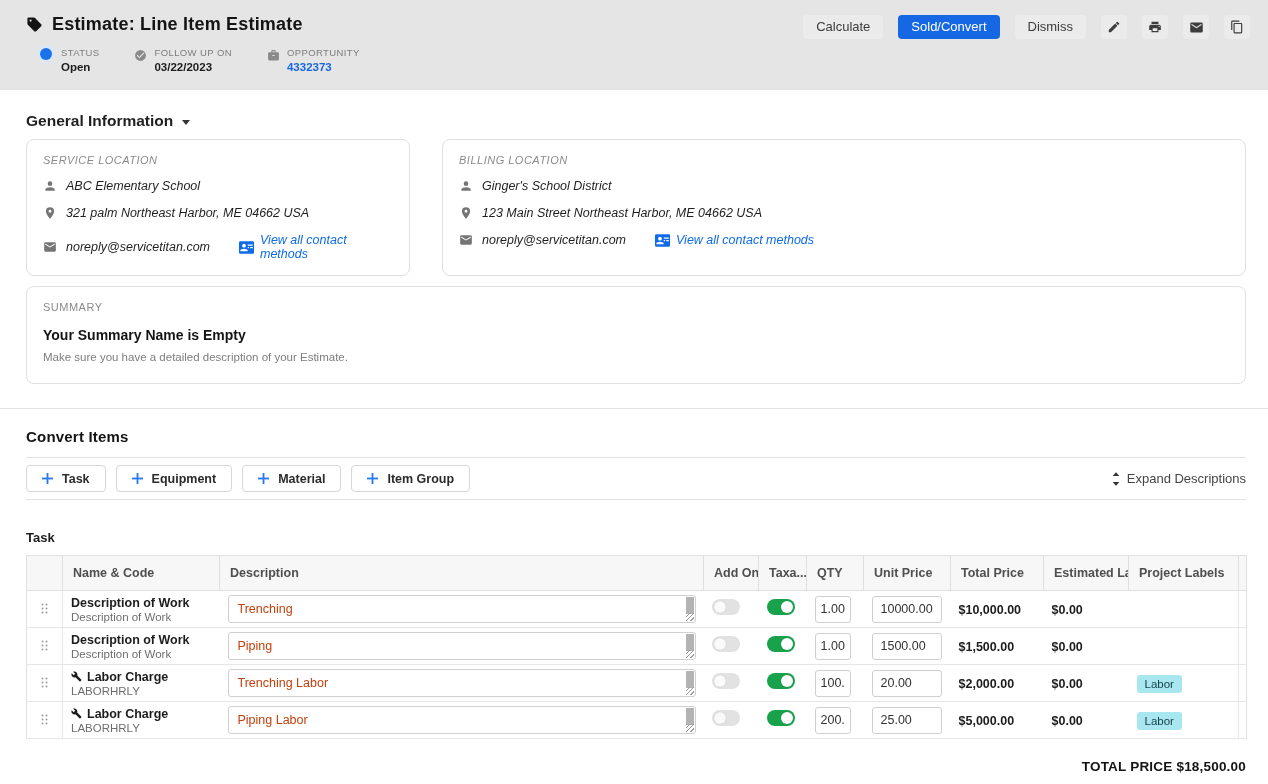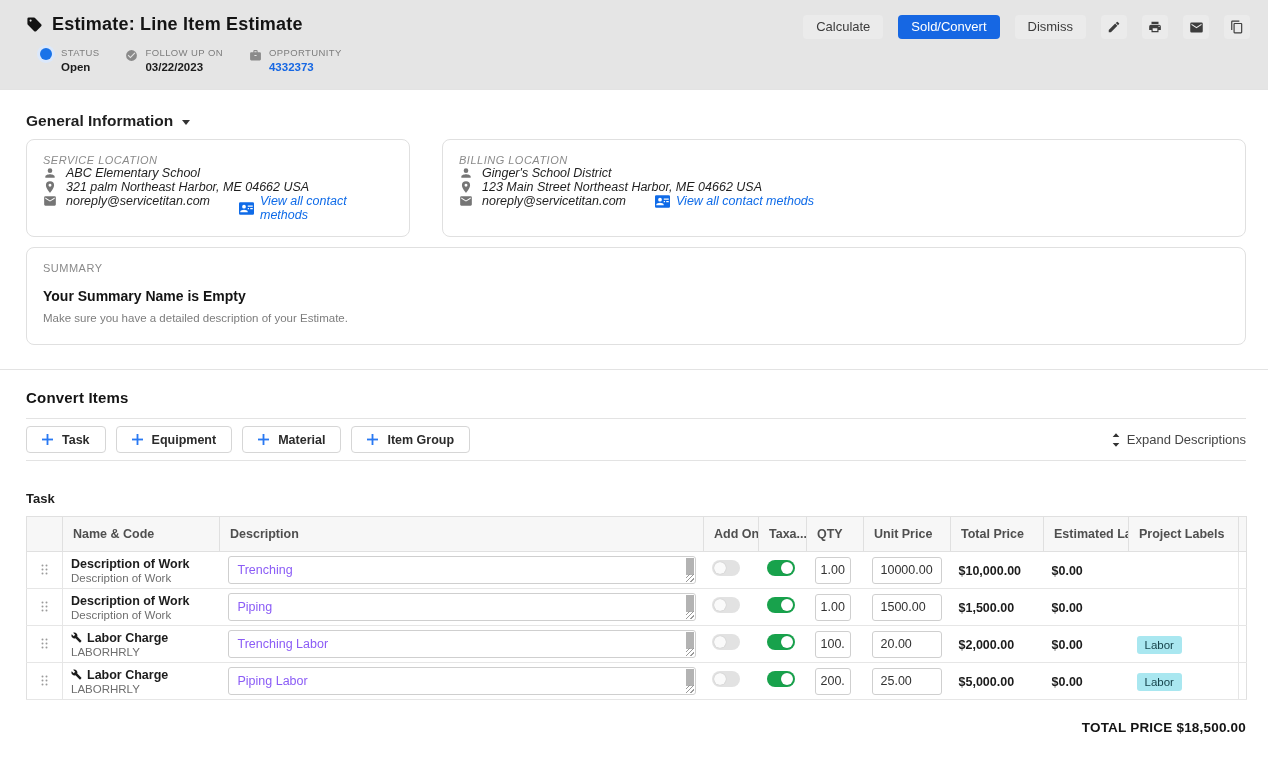--- a/index.html
+++ b/index.html
@@ -11,42 +11,42 @@
   .title-row { display:flex; align-items:center; gap:9px; }
   .page-title { font-size:18px; font-weight:bold; color:#141414; letter-spacing:.2px; }
   .tag-icon svg { display:block; }
   .actions { position:absolute; top:15px; right:18px; display:flex; gap:15px; align-items:center; }
   .btn { border:none; border-radius:4px; background:#ebebeb; color:#3b3b3b; font-size:13px;
     font-family:inherit; padding:5px 13px; height:24px; line-height:14px; cursor:pointer; }
   .btn.primary { background:#1667e3; color:#fff; }
   .icon-btn { width:26px; height:24px; background:#ebebeb; border:none; border-radius:4px;
     display:flex; align-items:center; justify-content:center; cursor:pointer; }
   .icon-btn svg { fill:#3d3d3d; }
-  .meta-row { display:flex; gap:26px; margin:12px 0 0 12px; }
+  .meta-row { display:flex; gap:35px; margin:12px 0 0 12px; }
   .meta { display:flex; gap:7px; }
   .meta .m-icon { margin-top:1px; }
   .m-label { font-size:9.5px; color:#7d7d7d; letter-spacing:.4px; }
   .m-value { font-size:11.5px; font-weight:bold; color:#1c1c1c; margin-top:3px; }
   .m-value.link { color:#1667e3; }
   .status-dot { width:12px; height:12px; border-radius:50%; background:#1a73e8;
     box-shadow:0 0 0 3px #dbe8fb; margin:1px 2px 0 2px; }
 
   
   .content { padding:0 22px 0 26px; }
   .section-heading { margin-top:22px; font-size:15.5px; font-weight:bold; color:#1f1f1f;
     display:flex; align-items:center; gap:9px; }
   .caret { width:0; height:0; border-left:4.5px solid transparent; border-right:4.5px solid transparent;
     border-top:5px solid #333; margin-top:3px; }
 
   .cards-row { display:flex; gap:32px; margin-top:9px;font-style:italic; }
   .card { border:1px solid #e0e0e0; border-radius:8px; background:#fff; padding:14px 16px; }
   .card.service { width:384px; flex:none; }
   .card.billing { flex:1; }
   .card-label { font-size:11px; color:#8a8a8a; letter-spacing:.5px; }
-  .card-line { display:flex; gap:9px; font-size:12.5px; color:#1f1f1f; }
+  .card-line { display:flex; align-items:center; gap:9px; margin-top:13px; font-size:12.5px; color:#1f1f1f; }
   .card-line svg { flex:none; fill:#757575; }
   .contact-link { display:flex; align-items:center; gap:6px; margin-left:12px; color:#0f6be8; font-size:12.5px; cursor:pointer;padding-left:8px; }
   .contact-link svg { fill:#0f6be8; }
 
   .card.summary { margin-top:10px; padding:14px 16px 20px; }
   .summary-title { margin-top:14px; font-size:14px; font-weight:bold; color:#141414; }
   .summary-desc { margin-top:8px; font-size:11.5px; color:#7d7d7d; }
 
   .full-divider { margin:24px -22px 0 -26px; border-top:1px solid #e3e3e3; }
 
@@ -67,21 +67,21 @@
     font-size:12.5px; color:#4f4f4f; text-align:left; padding:10px 10px; white-space:nowrap; overflow:hidden; }
   table.items { border:1px solid #e0e0e0; }
   table.items td { border-bottom:1px solid #e6e6e6; padding:4px 8px; vertical-align:middle; height:36px; }
   td.c-drag { border-right:1px solid #e6e6e6; text-align:center; padding:4px 0; }
   td.c-labels { border-right:1px solid #e6e6e6; }
   .drag-handle { display:inline-block; cursor:grab; }
   .name-line { display:flex; align-items:center; gap:5px; font-size:12.5px; font-weight:bold; color:#1c1c1c; white-space:nowrap; overflow:hidden; }
   .code-line { font-size:11.5px; color:#6e6e6e; margin-top:1px; white-space:nowrap; overflow:hidden; }
   .ta-wrap { position:relative; width:100%; }
   .ta-wrap textarea { width:100%; height:28px; border:1px solid #cfcfcf; border-radius:3px;
-    resize:none; overflow:hidden; padding:6px 20px 5px 9px; font-size:12.5px; color:#8b5cf6;
+    resize:none; overflow:hidden; padding:6px 20px 5px 9px; font-size:12.5px; color:#c2410c;
     font-family:inherit; display:block; }
   .ta-thumb { position:absolute; top:2px; right:2px; width:8px; height:17px; background:#b3b3b3; }
   .ta-grip { position:absolute; right:2px; bottom:2px; width:8px; height:8px;
     background:repeating-linear-gradient(-45deg, transparent 0 2px, #9a9a9a 2px 3px); }
   .switch { width:28px; height:16px; border-radius:9px; position:relative; display:inline-block; cursor:pointer; }
   .switch.off { background:#e2e2e2; }
   .switch.off .knob { left:2px; background:#fafafa; }
   .switch.on { background:#18a24c; }
   .switch.on .knob { right:2px; background:#fff; }
   .knob { position:absolute; top:2px; width:12px; height:12px; border-radius:50%; box-shadow:0 0 1px rgba(0,0,0,.25); }

